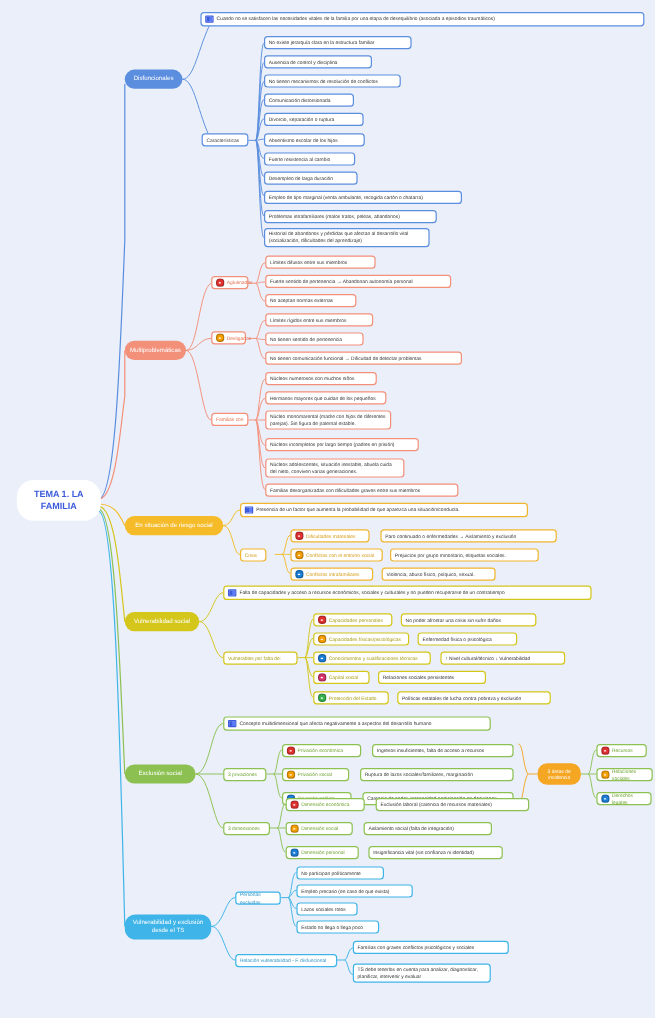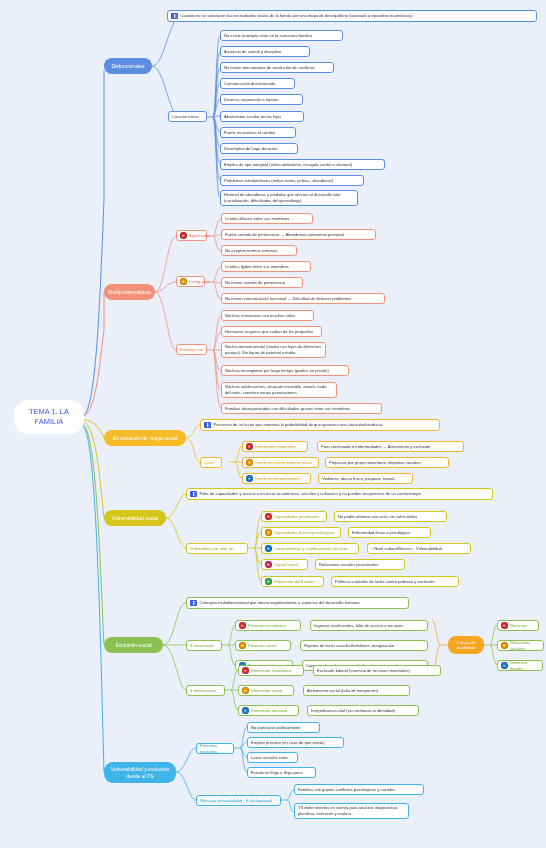--- a/index.html
+++ b/index.html
@@ -29,21 +29,21 @@
     align-items:center;
   }
 
   
   .root{
     position:absolute;
     background:#ffffff;
     border:none;
     border-radius:14px;
     color:#3b5bdb;
-    font-weight:normal;
+    font-weight:bold;
     font-size:7.5px;
     text-align:center;
     line-height:1.35;
     display:flex;align-items:center;justify-content:center;
     box-shadow:0 0 0 0 rgba(0,0,0,0);
   }
 
   
   .branch{
     position:absolute;

